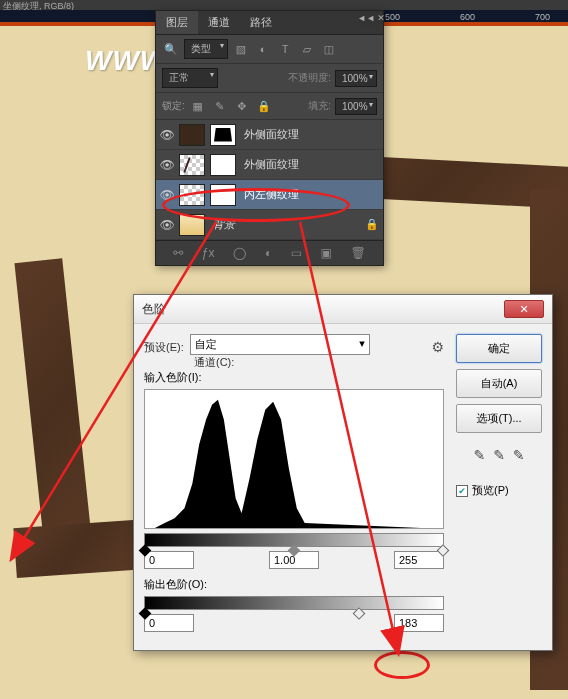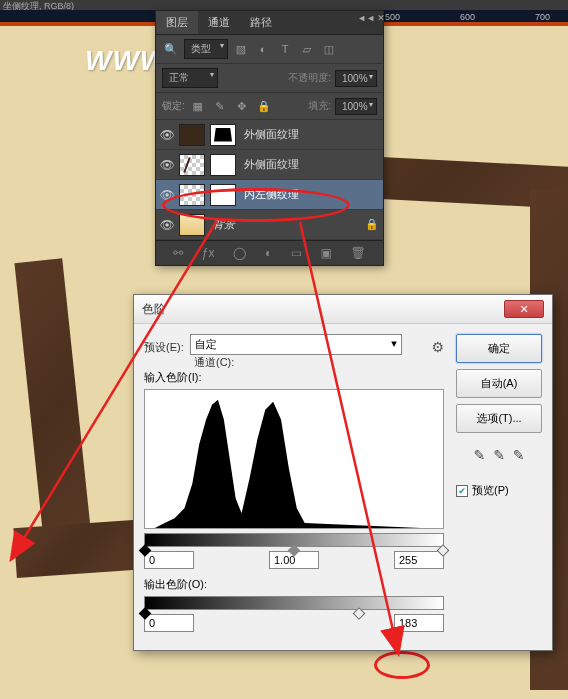--- a/index.html
+++ b/index.html
@@ -39,21 +39,21 @@
 .dlg-title{background:linear-gradient(#fdfdfd,#e6e6e6);padding:5px 8px;display:flex;justify-content:space-between;align-items:center;border-bottom:1px solid #ccc}
 .dlg-title span{font-size:12px;color:#333}
 .close-x{width:40px;height:18px;background:linear-gradient(#e07070,#c84040);border:1px solid #a03030;border-radius:2px;color:#fff;text-align:center;font-size:11px;line-height:16px}
 .dlg-body{padding:10px;display:flex;gap:12px}
 .dlg-left{flex:1}
 .dlg-right{width:86px;display:flex;flex-direction:column;gap:6px}
 .btn{background:linear-gradient(#fafafa,#e4e4e4);border:1px solid #999;border-radius:2px;padding:6px 2px;text-align:center;font-size:11px;cursor:pointer}
 .btn.primary{border-color:#4a7abf;box-shadow:0 0 2px #6a9adf}
 .field-row{display:flex;align-items:flex-end;gap:6px;margin-bottom:0}
 .field-row label{font-size:11px;color:#333}
-.select{background:#fff;border:1px solid #888;padding:2px 4px;font-size:11px;width:212px;position:relative}
+.select{background:#fff;border:1px solid #888;padding:2px 4px;font-size:11px;width:180px;position:relative}
 .select.short{width:120px}
 .select::after{content:"▾";position:absolute;right:4px;top:2px}
 .gear{font-size:14px;color:#555}
 .graph-box{border:1px solid #999;background:#fff;height:140px;position:relative;margin:4px 0}
 .histogram{position:absolute;bottom:0;left:0;right:0;height:100%}
 .gradient-bar{height:14px;background:linear-gradient(to right,#000,#fff);border:1px solid #888;margin:4px 0;position:relative}
 .slider-handle{position:absolute;width:9px;height:9px;background:#555;top:12px;transform:translateX(-50%) rotate(45deg)}
 .slider-handle.black{background:#000}
 .slider-handle.gray{background:#888}
 .slider-handle.white{background:#eee;border:1px solid #666}

